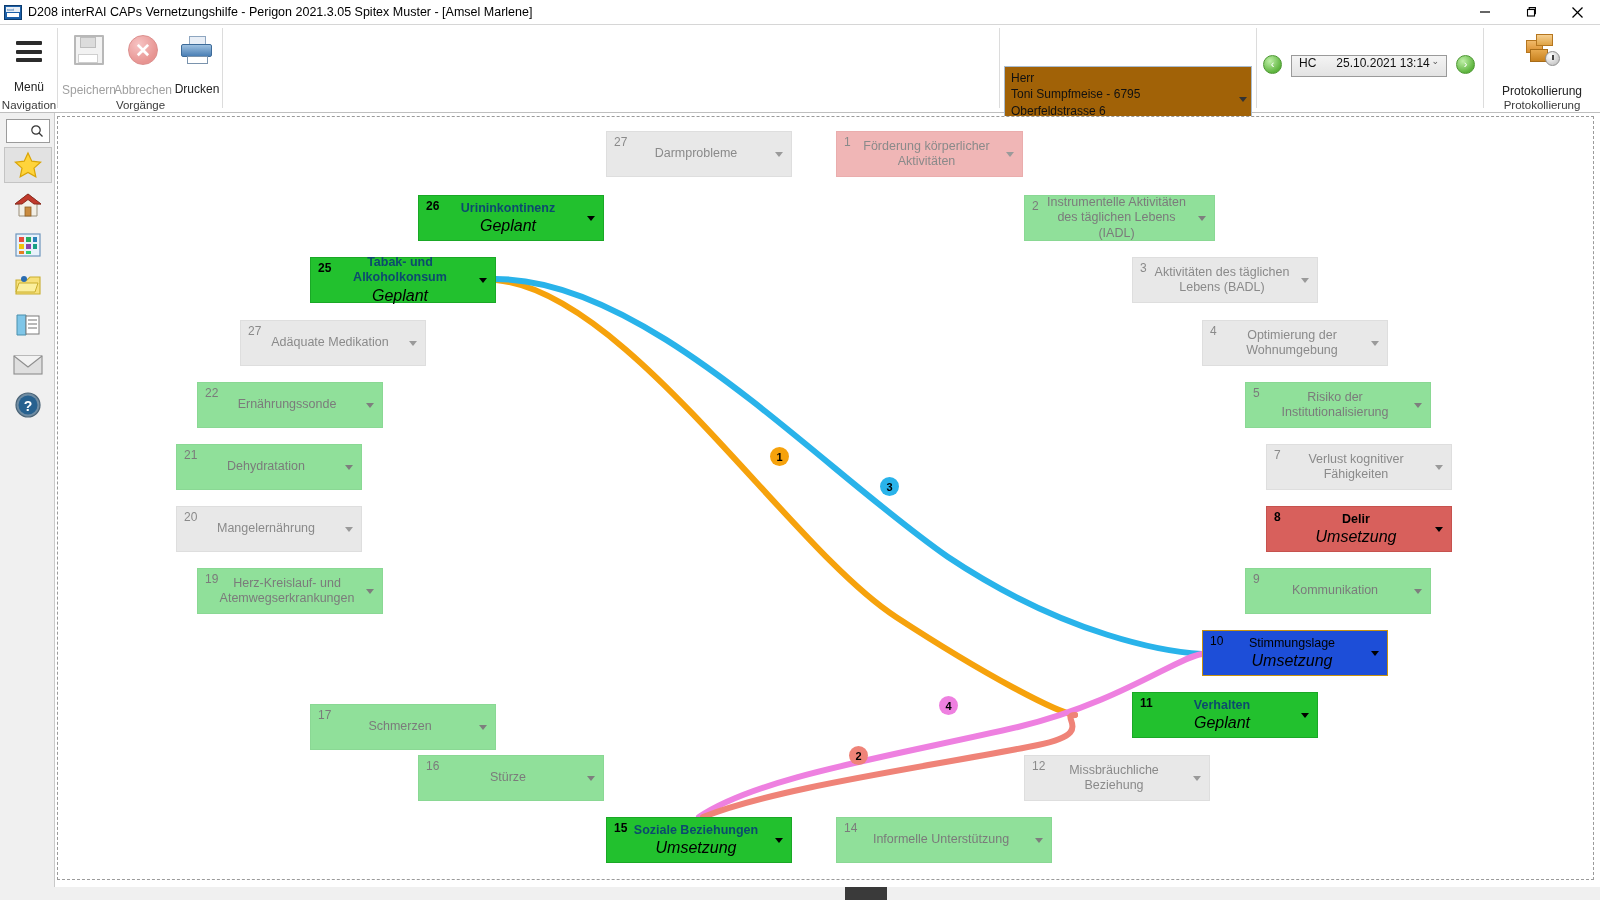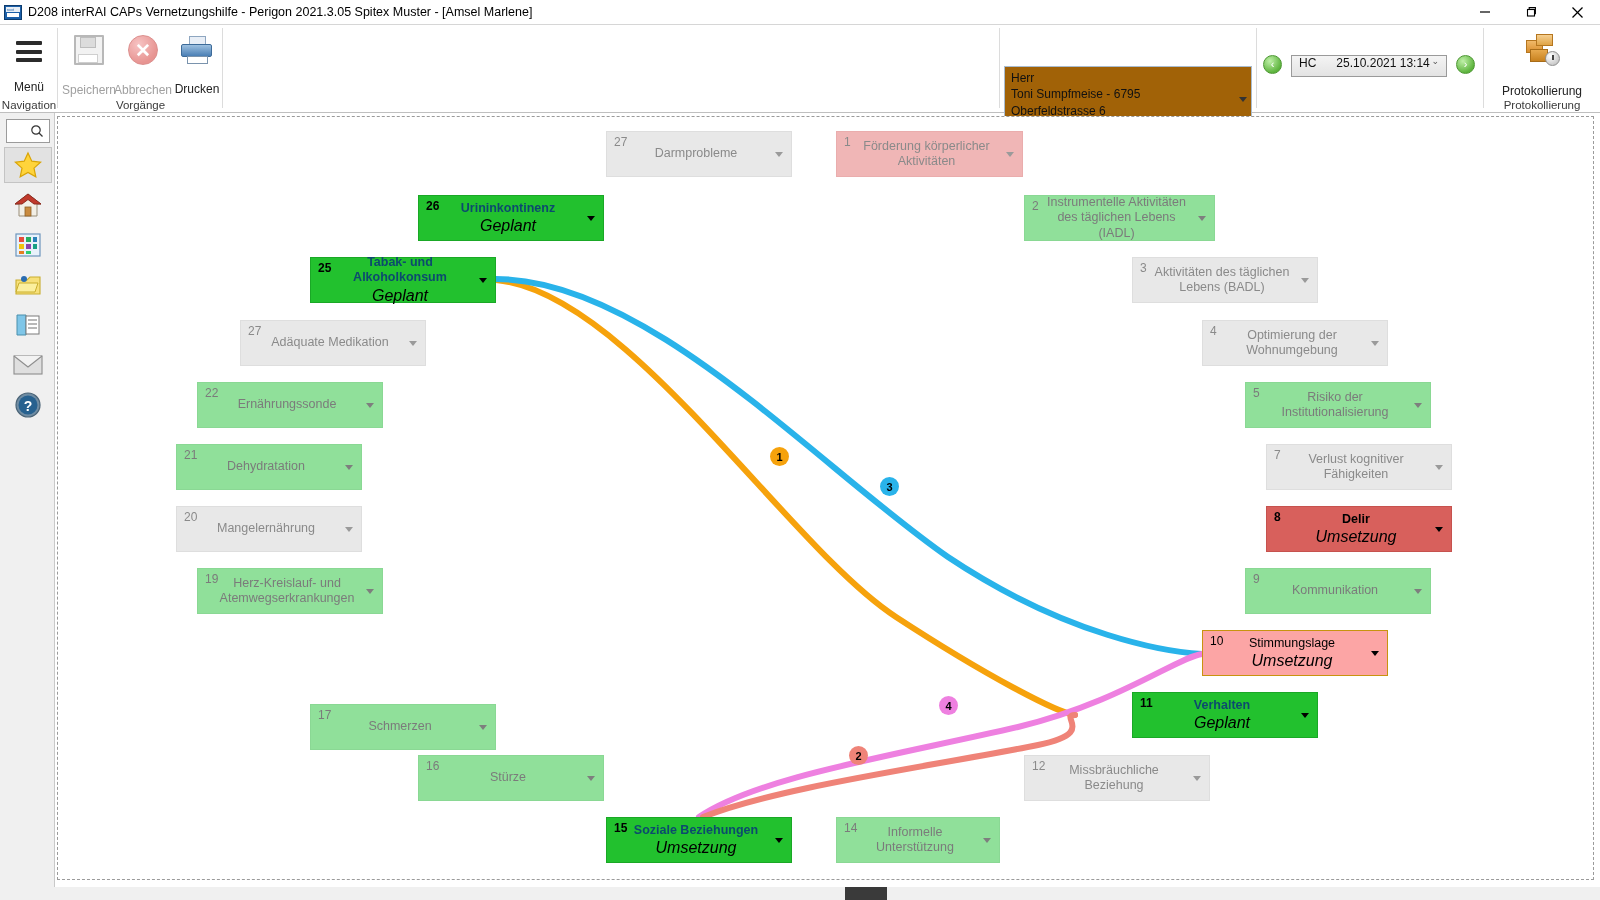--- a/index.html
+++ b/index.html
@@ -170,21 +170,21 @@
   .v-lpink { background:#f0b6b6; border-color:#eaadad; }
   .v-lpink .num, .v-lpink .ttl { color:#8a8a8a; }
   .v-lpink .caret { border-top:5px solid #9a9a9a; }
 
   .v-green { background:#22c12e; border-color:#1aa826; }
   .v-green .num { color:#000; font-weight:bold; }
   .v-green .ttl { color:#0c4a6e; font-weight:bold; }
   .v-green .sub { color:#000; }
   .v-green .caret { border-top:5px solid #000; }
 
-  .v-gold { background:#fca5a5; border-color:#c8930f; }
+  .v-gold { background:#1d4ed8; border-color:#c8930f; }
   .v-gold .num { color:#000; }
   .v-gold .ttl { color:#000; }
   .v-gold .sub { color:#000; }
   .v-gold .caret { border-top:5px solid #000; }
 
   .v-red { background:#d8605c; border-color:#c6524e; }
   .v-red .num { color:#000; font-weight:bold;}
   .v-red .ttl { color:#000; font-weight:bold;}
   .v-red .sub { color:#000; }
   .v-red .caret { border-top:5px solid #000; }
@@ -463,21 +463,21 @@
           </div>
           <div class="caret"></div>
         </div>
         <div class="node v-grey" style="left: 966px; top: 638px; width: 186px; height: 46px;">
           <span class="num">12</span>
           <div class="body">
             <div class="ttl">Missbräuchliche Beziehung</div>
           </div>
           <div class="caret"></div>
         </div>
-        <div class="node v-lgreen" style="left: 778px; top: 700px; width: 164px; height: 46px;">
+        <div class="node v-lgreen" style="left: 778px; top: 700px; width: 216px; height: 46px;">
           <span class="num">14</span>
           <div class="body">
             <div class="ttl">Informelle Unterstützung</div>
           </div>
           <div class="caret"></div>
         </div>
         <div class="node v-green" style="left: 548px; top: 700px; width: 186px; height: 46px;">
           <span class="num">15</span>
           <div class="body">
             <div class="ttl">Soziale Beziehungen</div>

